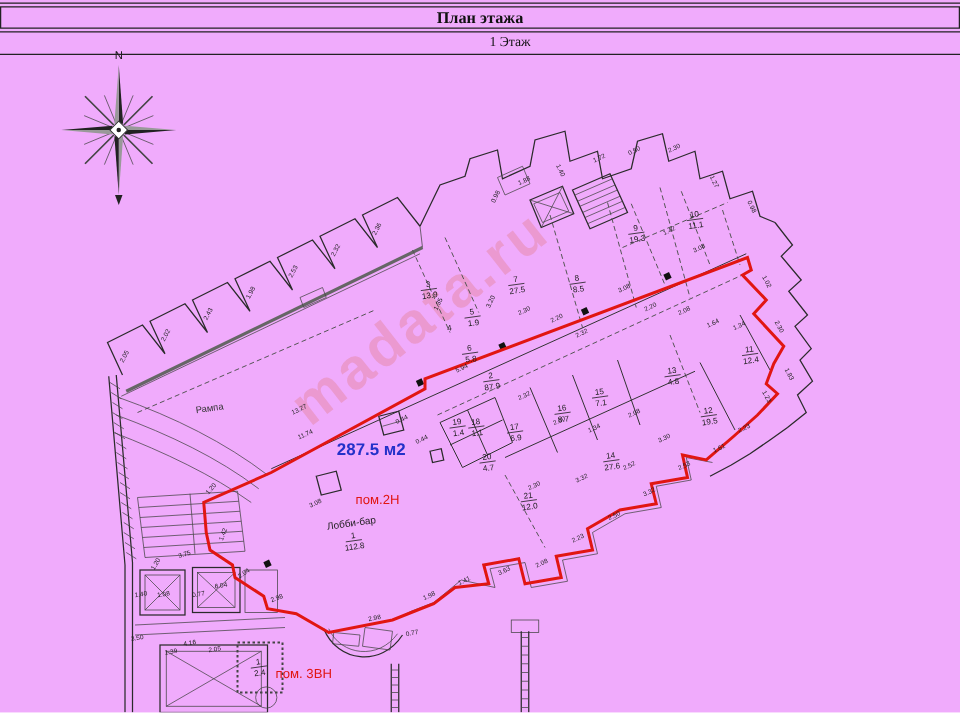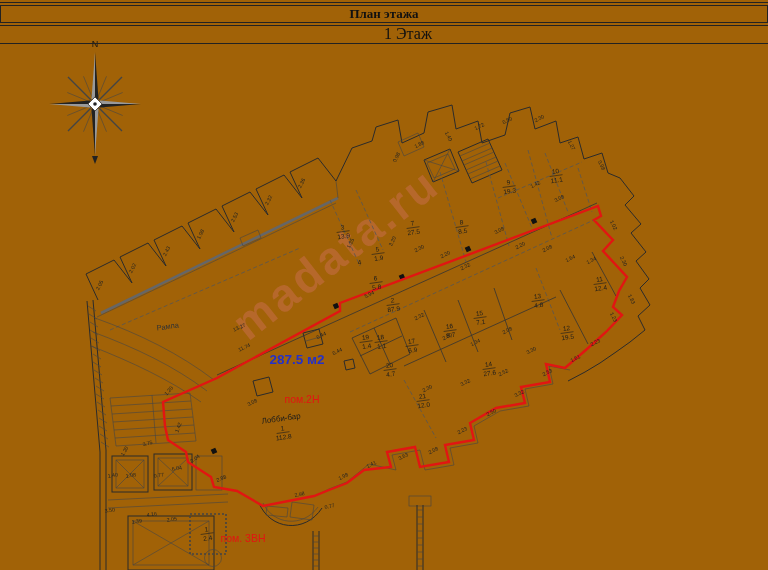--- a/index.html
+++ b/index.html
@@ -1,24 +1,24 @@
 <!DOCTYPE html>
 <html><head>
 <meta charset="utf-8">
 <style>
   html,body{margin:0;padding:0;background:#fff;}
-  .page{position:relative;width:768px;height:570px;background:#a16207;overflow:hidden;
+  .page{position:relative;width:768px;height:570px;background:#f0abfc;overflow:hidden;
         font-family:"Liberation Sans",sans-serif;}
   
   .hdr{position:absolute;top:0;left:0;width:768px;z-index:5;background:transparent;}
   .hline{height:0;border-top:1px solid #222;margin-top:2px;}
   .titlebox{border:1px solid #222;margin-top:2px;text-align:center;
             font-family:"Liberation Serif",serif;font-weight:bold;font-size:13px;
             line-height:16px;color:#111;}
-  .subrow{text-align:center;font-family:"Liberation Serif",serif;font-size:16px;
+  .subrow{text-align:center;font-family:"Liberation Serif",serif;font-size:11px;
           line-height:14px;color:#111;margin-top:1px;padding-left:48px;}
   svg{position:absolute;top:0;left:0;}
   
   .rnum,.rarea{font-size:6.5px;text-anchor:middle;fill:#1c1c1c;}
   .rname{font-size:8px;text-anchor:middle;fill:#1c1c1c;}
   .rline{stroke:#1c1c1c;stroke-width:0.6;}
   .dim{font-size:5.2px;text-anchor:middle;fill:#222;}
   .thin{stroke:#2b2b2b;stroke-width:1;fill:none;}
   .hair{stroke:#444;stroke-width:0.6;fill:none;}
   .thick{stroke:#666;stroke-width:2.6;fill:none;}

